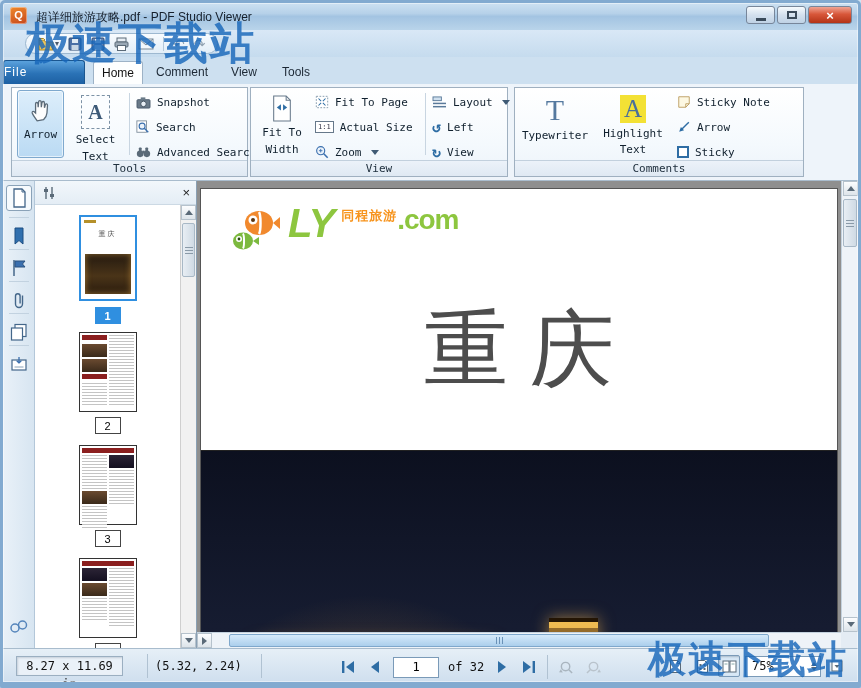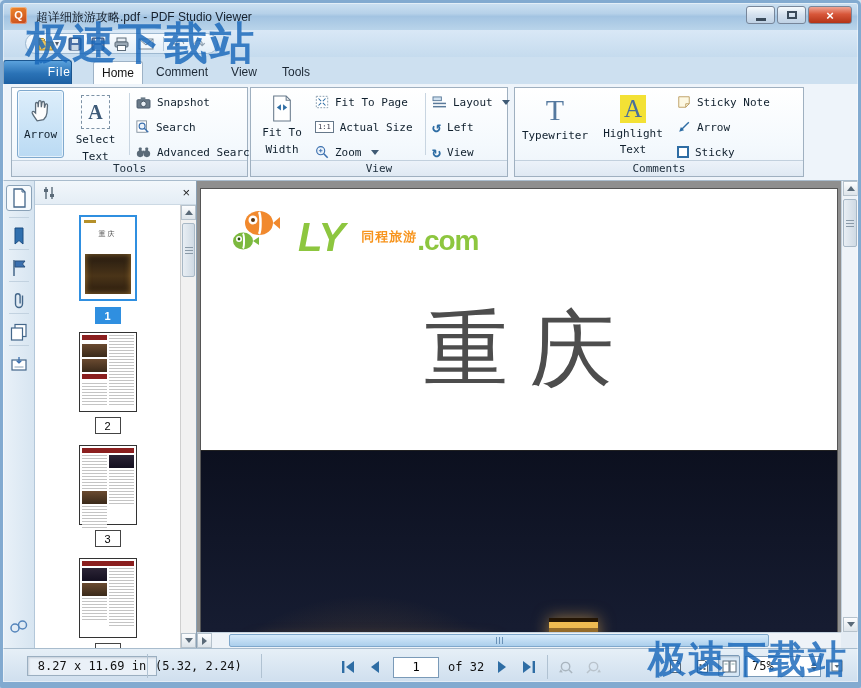--- a/index.html
+++ b/index.html
@@ -28,21 +28,21 @@
   .ghost{color:#93a4b3;font-size:14px;line-height:1}
   .caret{font-size:8px;color:#4a5a6a}
 
   
   .wm{position:absolute;z-index:60;font-weight:bold;color:rgba(23,102,186,.82);letter-spacing:2px;pointer-events:none;white-space:nowrap;font-family:"Liberation Sans",sans-serif}
   .wm1{left:26px;top:14px;font-size:44px}
   .wm2{left:648px;top:634px;font-size:38px}
 
   
   .tabrow{position:absolute;left:3px;right:3px;top:57px;height:27px;background:#cde0f0}
-  .tab-file{position:absolute;left:0;top:3px;width:69px;height:24px;border:1px solid #1b568f;border-bottom:none;border-radius:3px 3px 0 0;background:linear-gradient(#5ba2dd,#2a72b6 55%,#1d60a3);color:#fff;font-size:12px;text-align:right;line-height:23px;letter-spacing:1px}
+  .tab-file{position:absolute;left:0;top:3px;width:82px;height:24px;border:1px solid #1b568f;border-bottom:none;border-radius:3px 3px 0 0;background:linear-gradient(#5ba2dd,#2a72b6 55%,#1d60a3);color:#fff;font-size:12px;text-align:left;line-height:23px;letter-spacing:1px}
   .tab-home{position:absolute;left:90px;top:4px;width:50px;height:23px;border:1px solid #9db2c6;border-bottom:none;border-radius:3px 3px 0 0;background:#fdfefe;color:#111;font-size:12px;text-align:center;line-height:22px}
   .tab-plain{position:absolute;top:4px;height:23px;font-size:12px;color:#1c2835;text-align:center;line-height:22px}
   .tab-comment{left:146px;width:66px}
   .tab-view{left:218px;width:46px}
   .tab-help{left:270px;width:46px}
 
   
   .ribbon{position:absolute;left:3px;right:3px;top:84px;height:97px;background:#eef4fa;border-bottom:1px solid #a9bccd}
   .grp{position:absolute;top:3px;bottom:3px;border:1px solid #9fb0c0;background:linear-gradient(#ffffff,#f4f9fd 65%,#ecf3fa);display:flex;flex-direction:column}
   .grp-tools{left:8px;width:237px}
@@ -96,21 +96,21 @@
   .tri-up{width:0;height:0;border-left:4px solid transparent;border-right:4px solid transparent;border-bottom:5px solid #5a6a78}
   .tri-dn{width:0;height:0;border-left:4px solid transparent;border-right:4px solid transparent;border-top:5px solid #5a6a78}
   .tri-lf{width:0;height:0;border-top:4px solid transparent;border-bottom:4px solid transparent;border-right:5px solid #5a6a78}
   .tri-rt{width:0;height:0;border-top:4px solid transparent;border-bottom:4px solid transparent;border-left:5px solid #5a6a78}
   .sb-thumb{position:absolute;background:linear-gradient(90deg,#e8eef4,#cfdae4);border:1px solid #a8b8c6;border-radius:2px;display:flex;align-items:center;justify-content:center;flex-direction:column;gap:2px}
   .grip{width:8px;height:1px;background:#8a9aa8}
 
   
   .docview{position:absolute;left:197px;top:181px;right:3px;bottom:40px;background:#8f8f8f;overflow:hidden}
   .page{position:absolute;left:3px;right:20px;top:7px;height:1100px;background:#fff;border:1px solid #555}
-  .logo{position:absolute;left:28px;top:18px;display:flex;align-items:flex-end;gap:17px}
+  .logo{position:absolute;left:28px;top:18px;display:flex;gap:7px}
   .logo-ly{font-size:40px;font-weight:bold;color:#8dc63f;line-height:.8;letter-spacing:-1px;font-style:italic}
   .logo-right{display:flex;flex-direction:row;align-items:flex-start}
   .logo-cn{font-size:13px;font-weight:bold;color:#f7941d;letter-spacing:1px}
   .logo-com{font-size:28px;font-weight:bold;color:#8dc63f;line-height:.9;letter-spacing:-1px}
   .doc-title{margin-top:104px;text-align:center;font-family:"Liberation Serif",serif;font-size:84px;color:#4d4d4d;letter-spacing:22px;padding-left:22px}
 
   
   .photo{position:absolute;left:0;right:0;top:261px;height:420px;border-top:1px solid #222;background:linear-gradient(180deg,#0c101f 0%,#161c31 42%,#0a0e1a 100%);overflow:hidden}
   .ph-glow{position:absolute;left:2%;bottom:10%;width:60%;height:62%;background:radial-gradient(ellipse at 40% 85%,rgba(255,175,60,.38),transparent 62%)}
   .tower{position:absolute;bottom:15%;background-image:repeating-linear-gradient(0deg,rgba(150,190,255,.22) 0 2px,transparent 2px 6px)}
@@ -126,21 +126,21 @@
   .hscroll .sb-btn{top:0}
   .h-thumb{top:1px;height:13px;left:32px;right:72px;background:linear-gradient(#d6eafb,#abcfec);border:1px solid #7fa8cc;flex-direction:row;gap:2px}
   .grip-v{width:1px;height:7px;background:#6a92b8}
   .vscroll{position:absolute;right:0;top:0;bottom:16px;width:17px;background:#eef3f8;border-left:1px solid #c4d2de}
   .v-thumb{left:1px;width:14px;top:18px;height:48px}
   .sb-corner{position:absolute;right:0;bottom:0;width:17px;height:16px;background:#e4ecf4}
 
   
   .statusbar{position:absolute;left:3px;right:3px;top:648px;height:34px;background:linear-gradient(#e6eff7,#cfdfee);border-top:1px solid #a8bccd;font-family:"DejaVu Sans Mono",monospace}
   .sb-box{position:absolute;top:7px;height:20px;border:1px solid #9bafc1;background:#eaf1f8;box-shadow:inset 1px 1px 2px rgba(90,110,130,.25);font-size:12px;color:#111;text-align:center;line-height:18px}
-  .size-box{left:24px;width:130px}
+  .size-box{left:13px;width:107px}
   .coord-text{position:absolute;left:152px;top:10px;font-size:12px;color:#111}
   .sb-sep{position:absolute;top:5px;width:1px;height:24px;background:#b0c2d2}
   .nav{position:absolute;left:336px;top:6px;display:flex;align-items:center;gap:9px}
   .nav-btn{display:flex;align-items:center;justify-content:center;width:18px;height:20px}
   .page-input{width:46px;height:21px;border:1px solid #7a9ab8;text-align:center;font-size:12px;font-family:"DejaVu Sans Mono",monospace;background:#fff}
   .of-label{font-size:12px;color:#111;white-space:nowrap}
   .rightcluster{position:absolute;right:10px;top:6px;display:flex;align-items:center;gap:5px}
   .lay-btn{width:22px;height:22px;display:flex;align-items:center;justify-content:center;border:1px solid transparent;border-radius:2px}
   .lay-btn.pressed{border:1px solid #7a9ab8;background:#d8e8f6;box-shadow:inset 1px 1px 2px rgba(80,100,120,.35)}
   .zoom-combo{width:76px;height:21px;border:1px solid #7a9ab8;background:#fff;display:flex;align-items:center;justify-content:space-between;padding:0 3px 0 6px;font-size:12px}

